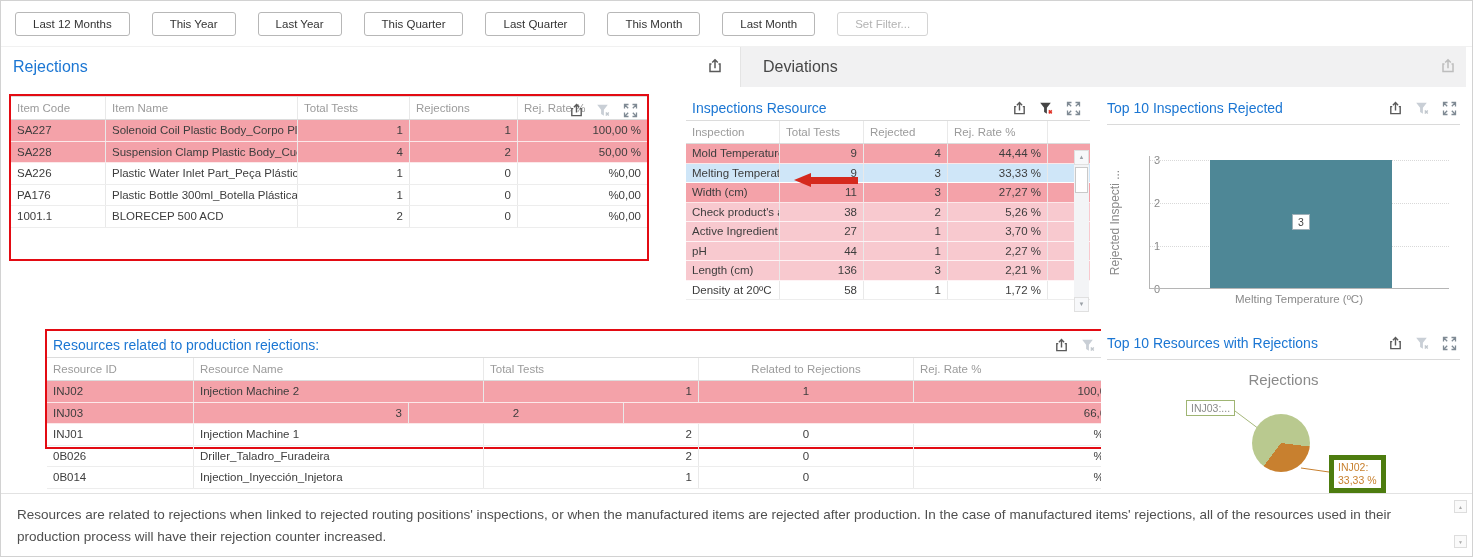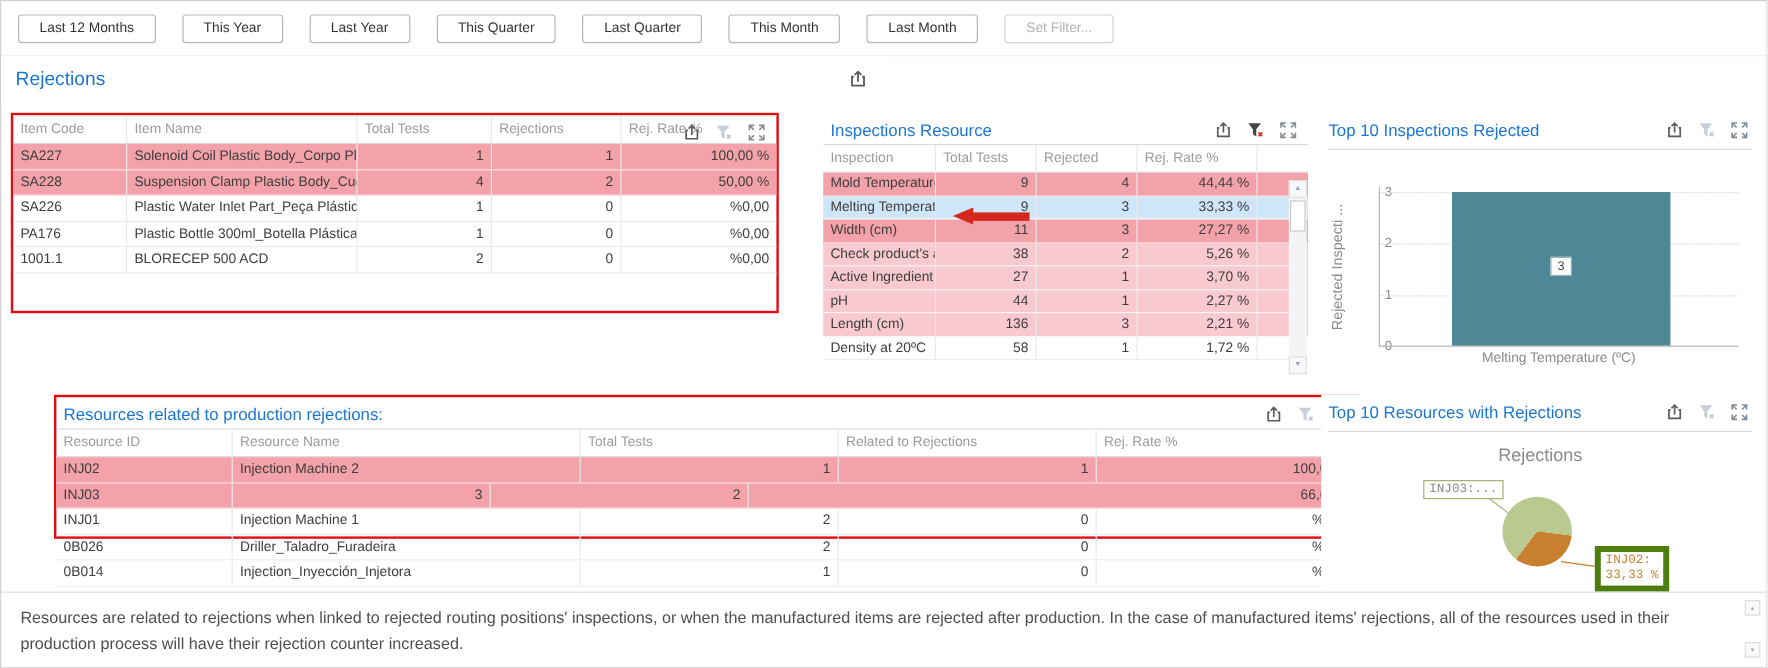--- a/index.html
+++ b/index.html
@@ -50,21 +50,21 @@
           border-bottom:1px solid #ededed; cursor:default; }
   .cell { padding:0 6px; border-right:1px solid #e9e9e9; overflow:hidden; white-space:nowrap; }
   .num { text-align:right; }
   .hi  { background:#f4a2a9; border-bottom-color:rgba(255,255,255,.75); }
   .lo  { background:#f8c9cf; border-bottom-color:rgba(255,255,255,.78); }
   .sel { background:#cfe6f8; border-bottom-color:#fff; }
 
   .io-c1{width:95px;} .io-c2{width:192px;} .io-c3{width:112px;} .io-c4{width:108px;} .io-c5{width:129px; border-right:none;}
   #panel-insp .trow { height:19.5px; line-height:19px; }
   .ia-c1{width:94px;} .ia-c2{width:84px;} .ia-c3{width:84px;} .ia-c4{width:100px;} .ia-c5{flex:1; border-right:none;}
-  .rs-c1{width:147px;} .rs-c2{width:290px;} .rs-c3{width:215px;} .rs-c4{width:215px;} .rs-c5{flex:1; border-right:none;}
+  .rs-c1{width:147px;} .rs-c2{width:290px;} .rs-c3{width:215px;} .rs-c4{width:215px;text-align:center;} .rs-c5{flex:1; border-right:none;}
 
   
   #insp-scroll { position:absolute; right:1px; top:56px; bottom:3px; width:15px; background:#f3f4f6; }
   .sbar-btn { position:absolute; left:0; width:15px; height:15px; background:#f7f8fa;
               border:1px solid #e0e0e0; color:#9aa0a6; font-size:6px; text-align:center; line-height:13px; cursor:pointer; }
   .sbar-up { top:0; } .sbar-down { bottom:0; }
   #insp-thumb { position:absolute; left:1px; top:17px; width:13px; height:26px; background:#fff; border:1px solid #c9c9c9; cursor:pointer; }
 
   
   #anno-arrow { position:absolute; left:793px; top:172px; width:66px; height:14px; }
@@ -81,21 +81,21 @@
                font-size:10.5px; color:#444; padding:1px 5px; }
   .ytick { position:absolute; right:306px; width:30px; text-align:right; font-size:11px; color:#8a8a8a; transform:translateY(-6px); }
   #bar-ylab { position:absolute; left:-56px; top:121px; width:140px; height:15px; text-align:center;
               font-size:12px; color:#8a8a8a; transform:rotate(-90deg); white-space:nowrap; }
   #bar-xlab { position:absolute; left:48px; top:199px; width:300px; text-align:center; font-size:11.5px; color:#8a8a8a; }
 
   
   #pie-title { position:absolute; left:0; top:42px; width:365px; text-align:center; font-size:15px; color:#8a8a8a; }
   #pie-circle { position:absolute; left:151px; top:85px; width:58px; height:58px; border-radius:50%; cursor:pointer;
       background:conic-gradient(#b9c98f 0deg 97deg, #c8802f 97deg 217deg, #b9c98f 217deg 360deg); }
-  .pie-label { position:absolute; background:#fff; font-size:10.5px; padding:1px 4px; white-space:nowrap;font-family:Liberation Mono, monospace; }
+  .pie-label { position:absolute; background:#fff; font-size:10.5px; padding:1px 4px; white-space:nowrap; }
   #pie-lbl-inj03 { left:85px; top:71px; border:1px solid #9fb573; color:#8a8a8a; }
   #pie-lbl-inj02 { left:228px; top:126px; border:5px solid #4d7c0f; color:#c8802f; text-align:left; line-height:1.25; }
   #pie-lines { position:absolute; left:0; top:0; pointer-events:none; }
 
   
   #footer { position:absolute; left:0; top:492px; width:1473px; height:65px;
             border-top:1px solid #e2e2e2; padding:10px 30px 0 16px; }
   #footer-text { font-size:13.5px; color:#4f4f4f; line-height:1.6; }
   .fsbtn { position:absolute; right:7px; width:13px; height:13px; background:#fafafa; border:1px solid #ddd;
            color:#ababab; font-size:5px; text-align:center; line-height:12px; cursor:pointer; }
@@ -113,20 +113,29 @@
     <button class="tbtn">This Quarter</button>
     <button class="tbtn">Last Quarter</button>
     <button class="tbtn">This Month</button>
     <button class="tbtn">Last Month</button>
     <button class="tbtn disabled">Set Filter...</button>
   </div>
 
   <div id="tabbar">
     <div id="tab-rejections">
       <span class="tab-title">Rejections</span>
+      <span class="icon-export picon">
+        <svg width="16" height="16" viewBox="0 0 15 15">
+            <path d="M4.2 5.6 H2.8 V12.6 H12.2 V5.6 H10.8" fill="none" stroke="currentColor" stroke-width="1.4"></path>
+            <path d="M7.5 9.5 V1.8 M4.9 4.2 7.5 1.6 10.1 4.2" fill="none" stroke="currentColor" stroke-width="1.4"></path>
+          </svg>
+      </span>
+    </div>
+    <div id="tab-deviations">
+      <span class="tab-title">Deviations</span>
       <span class="icon-export picon">
         <svg width="16" height="16" viewBox="0 0 15 15">
             <path d="M4.2 5.6 H2.8 V12.6 H12.2 V5.6 H10.8" fill="none" stroke="currentColor" stroke-width="1.4"></path>
             <path d="M7.5 9.5 V1.8 M4.9 4.2 7.5 1.6 10.1 4.2" fill="none" stroke="currentColor" stroke-width="1.4"></path>
           </svg>
       </span>
     </div>
   </div>
 
   <div class="panel" id="panel-items">

